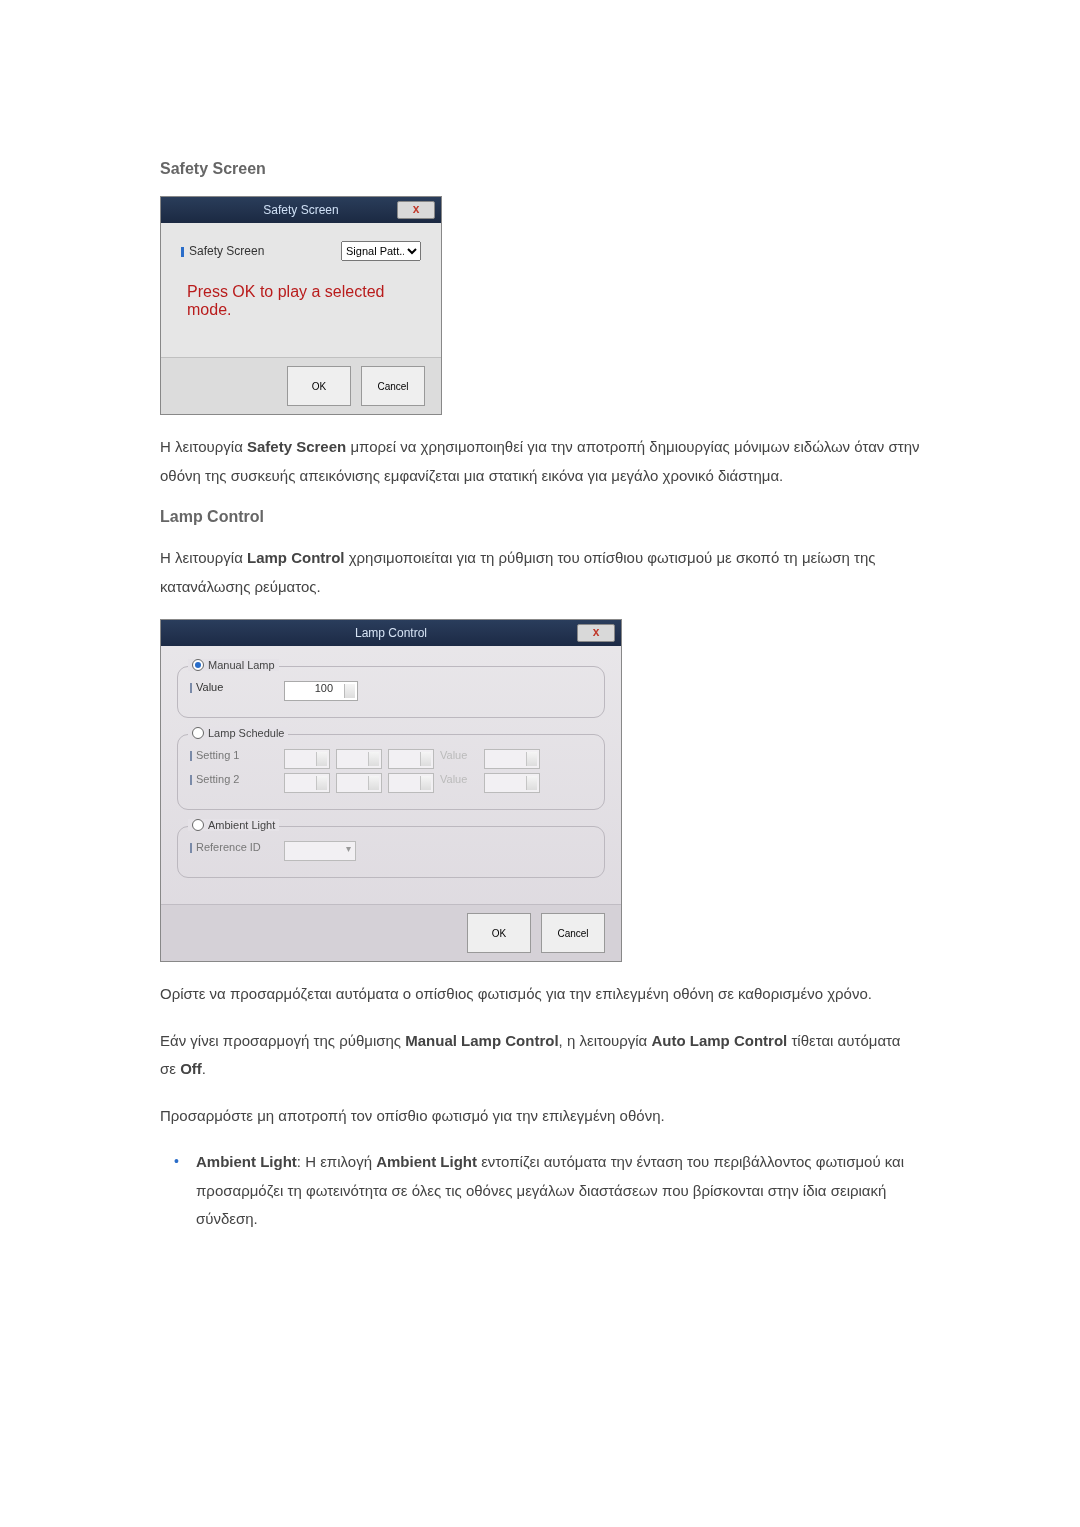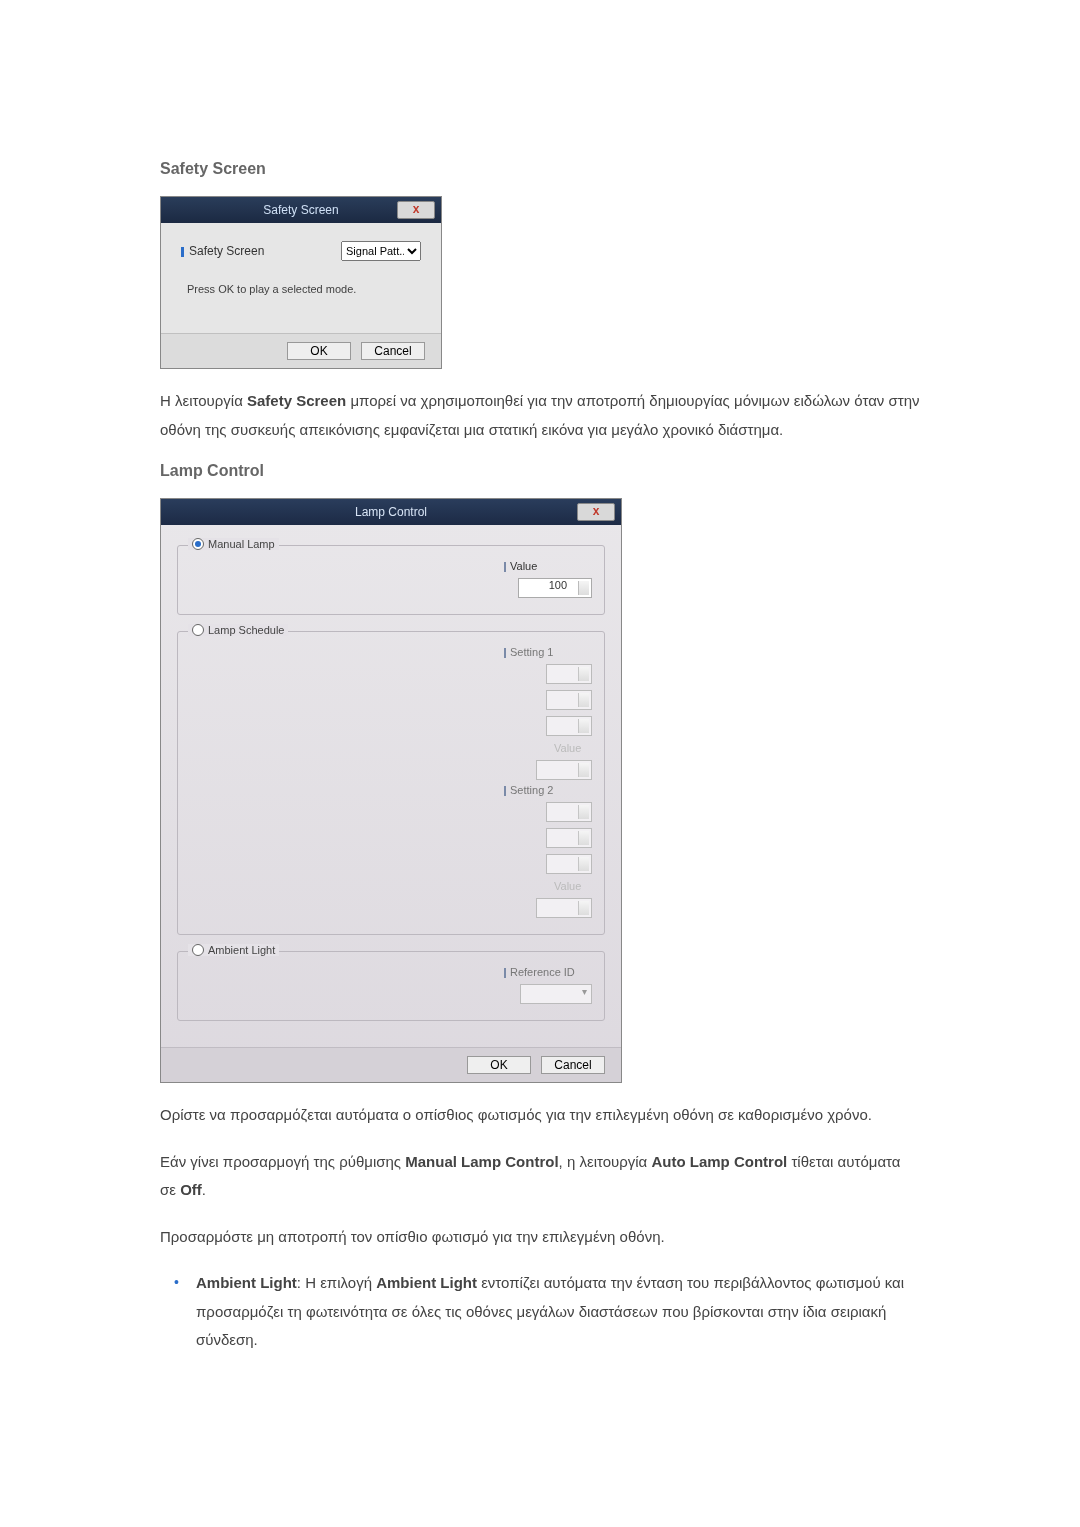--- a/index.html
+++ b/index.html
@@ -75,38 +75,38 @@
     left: 0; top: 3px;
     width: 3px; height: 10px;
     background: #2a6dc9;
   }
   .dialog-ss select {
     font-size: 11px;
     width: 80px;
     height: 20px;
   }
   .dialog-ss .msg {
-    color: #404040;
-    font-size: 11px;
+    color: #b91c1c;
+    font-size: 16px;
     padding: 0 0 28px 6px;
   }
   .dialog-ss .footer {
     background: #dcdcdc;
     padding: 8px 16px;
     display: flex;
     justify-content: flex-end;
     gap: 10px;
     border-top: 1px solid #c0c0c0;
   }
   .btn {
     min-width: 64px;
-    height: 18px;
+    height: 40px;
     background: #efefef;
     border: 1px solid #999;
-    font-size: 12px;
+    font-size: 10px;
   }
 
   
   .dialog-lc {
     width: 460px;
     border: 1px solid #888;
     background: linear-gradient(to bottom, #e9e7ea, #ddd9df);
     margin: 10px 0 18px 0;
     font-size: 12px;
     color: #555;
@@ -129,21 +129,21 @@
     color: #c0392b;
     font-weight: bold;
     text-align: center;
     line-height: 14px;
   }
   .dialog-lc .body {
     padding: 12px 16px 10px 16px;
   }
   .fieldset {
     border: 1px solid #bcb8bf;
-    border-radius: 3px;
+    border-radius: 11px;
     margin: 8px 0 16px 0;
     padding: 10px 12px 12px 12px;
     position: relative;
   }
   .fieldset .legend {
     position: absolute;
     top: -8px; left: 10px;
     background: #e5e2e7;
     padding: 0 4px;
     font-size: 11px;
@@ -153,24 +153,23 @@
     gap: 4px;
   }
   .legend .radio {
     width: 10px; height: 10px; border: 1px solid #666; border-radius: 50%; background: #fff; display: inline-block;
   }
   .legend .radio.checked::after {
     content: ""; display: block; width: 6px; height: 6px; background: #2a6dc9; border-radius: 50%; margin: 2px;
   }
   .lc-row {
     display: flex;
-    align-items: flex-end;
+    align-items: flex-start;
     gap: 6px;
     margin: 4px 0;
-    flex-direction: column;
   }
   .lc-label {
     width: 82px;
     color: #777;
     padding-left: 6px;
     position: relative;
     font-size: 11px;
   }
   .lc-label.strong { color: #333; }
   .lc-label::before {
@@ -293,20 +292,23 @@
       <button class="btn">Cancel</button>
     </div>
   </div>
 
   <p class="para">
     <span>Η λειτουργία </span><span class="bold">Safety Screen</span><span> μπορεί να χρησιμοποιηθεί για την αποτροπή δημιουργίας μόνιμων ειδώλων όταν στην οθόνη της συσκευής απεικόνισης εμφανίζεται μια στατική εικόνα για μεγάλο χρονικό διάστημα.</span>
   </p>
 
   <div class="heading">Lamp Control</div>
 
+  <p class="para">
+    <span>Η λειτουργία </span><span class="bold">Lamp Control</span><span> χρησιμοποιείται για τη ρύθμιση του οπίσθιου φωτισμού με σκοπό τη μείωση της κατανάλωσης ρεύματος.</span>
+  </p>
 
   <div class="dialog-lc">
     <div class="titlebar">
       <span>Lamp Control</span>
       <div class="closebox">x</div>
     </div>
     <div class="body">
 
       <div class="fieldset">
         <div class="legend">

